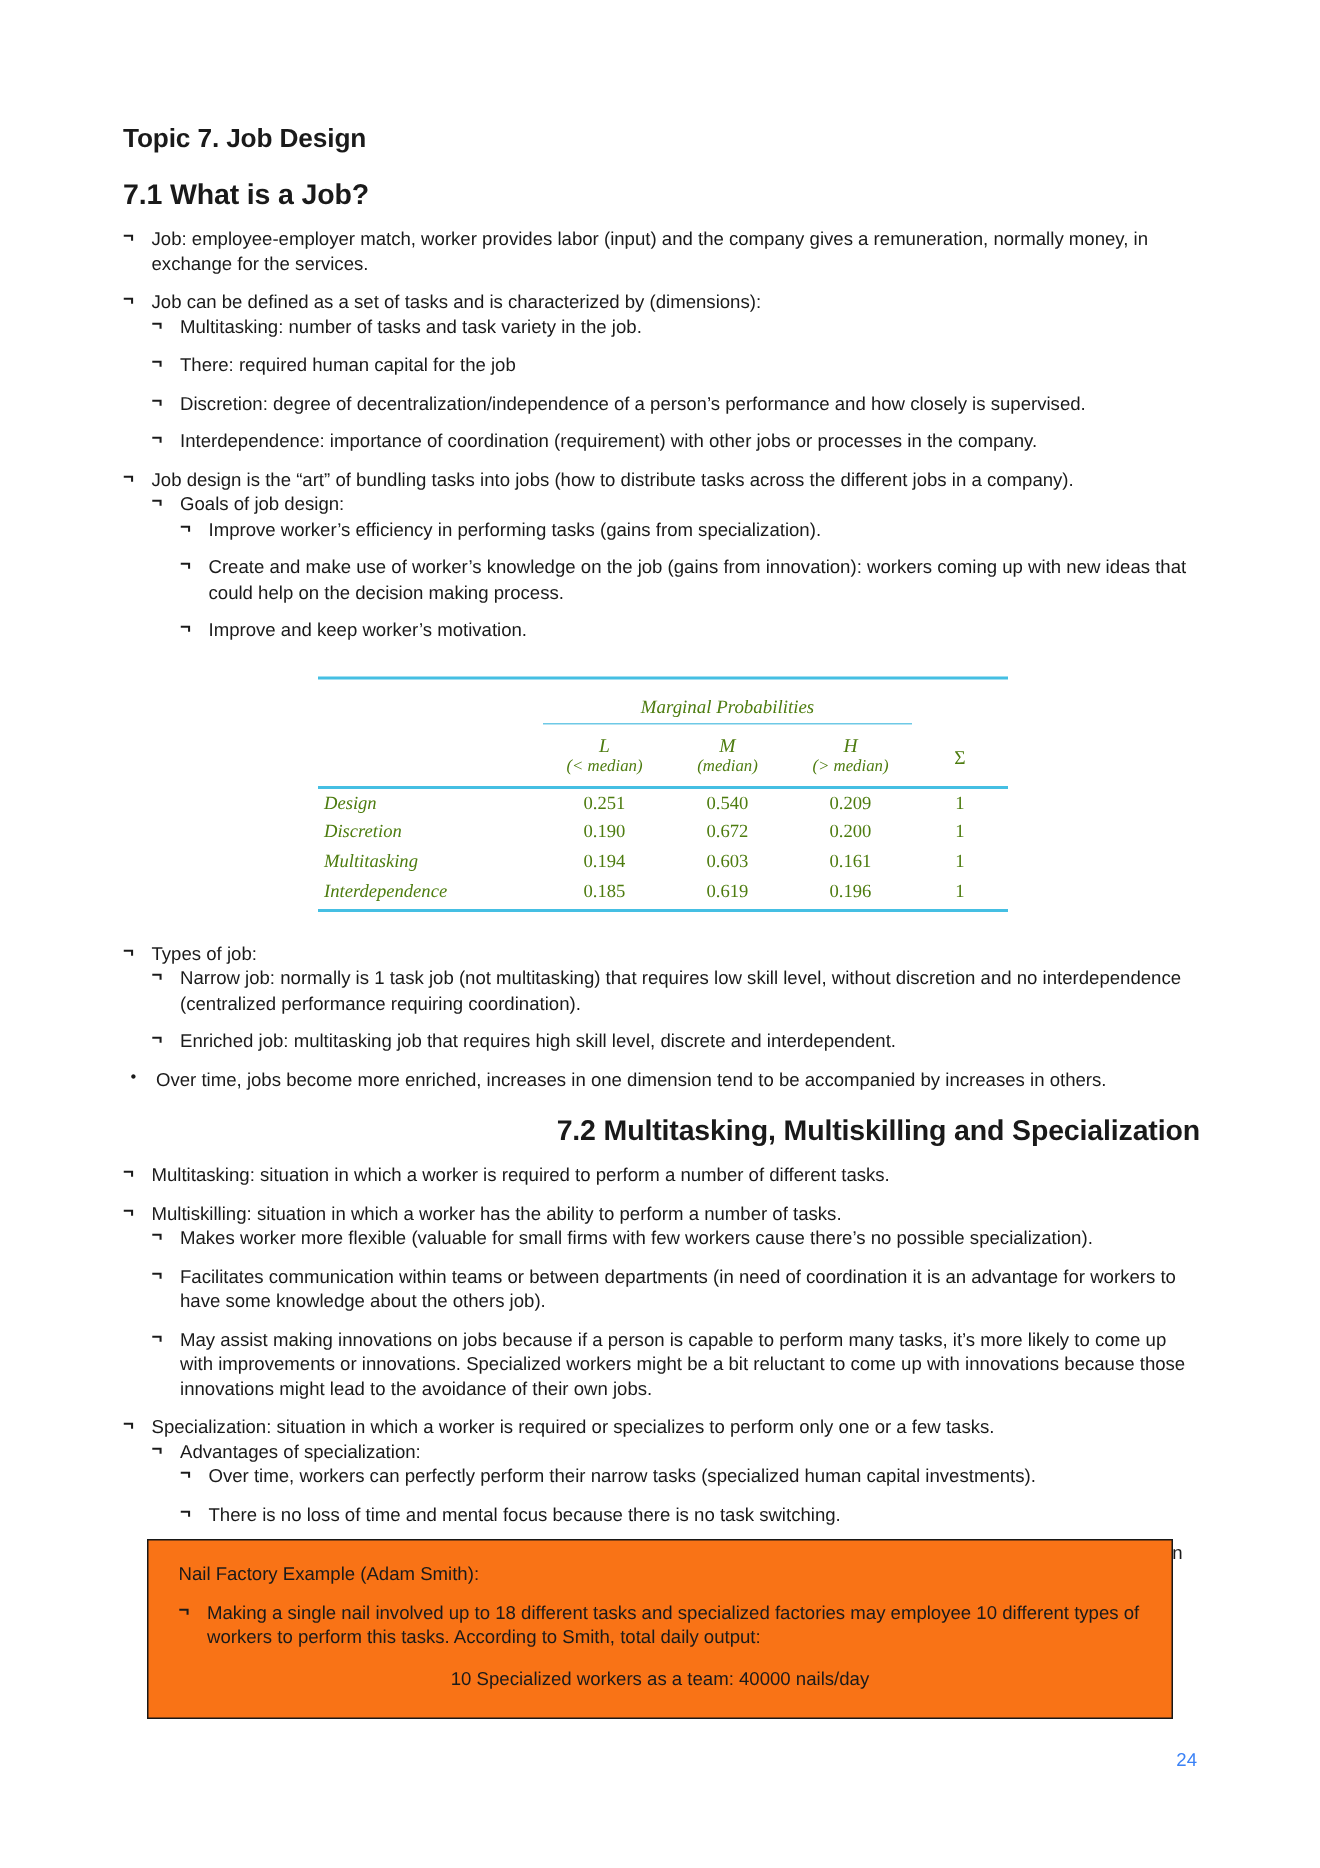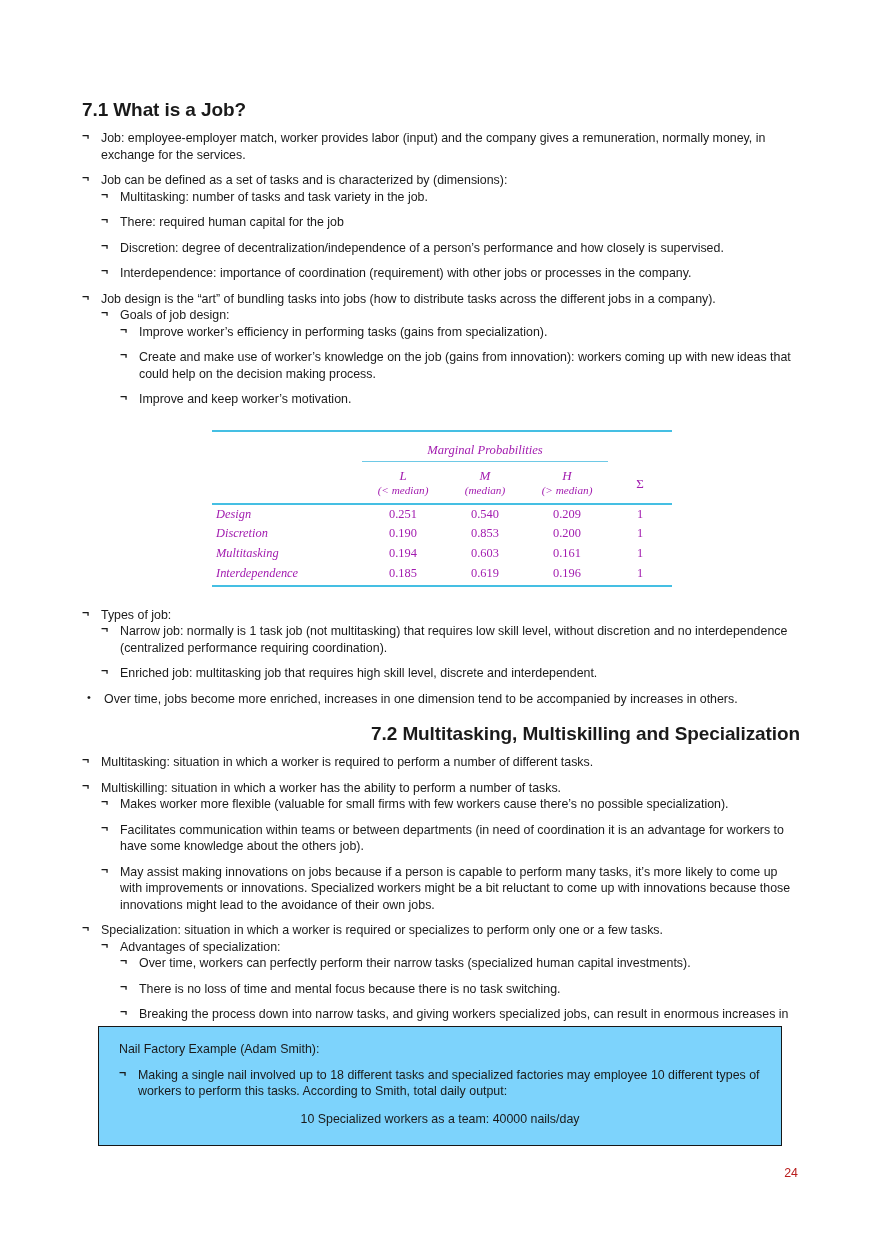--- a/index.html
+++ b/index.html
@@ -83,21 +83,21 @@
   
   .table-wrap {
     margin: 22px 0 20px 0;
     padding-left: 130px;
   }
   table.prob {
     border-collapse: collapse;
     width: 460px;
     font-family: "Liberation Serif", serif;
     font-size: 12.3px;
-    color: #a21caf;
+    color: #4d7c0f;
   }
   table.prob td, table.prob th {
     padding: 0;
     font-weight: normal;
   }
   .rule-top td {
     border-top: 2.4px solid #45bfe3;
     height: 2px;
     padding: 0;
   }
@@ -156,48 +156,49 @@
 
   
   .callout {
     position: absolute;
     left: 98px;
     top: 1026px;
     width: 684px;
     box-sizing: border-box;
     border: 1.6px solid #171717;
     padding: 14px 20px 18px 20px;
-    background: #7dd3fc;
+    background: #f97316;
   }
   .callout-title {
     font-size: 12.4px;
     line-height: 1.33;
     margin: 0 0 9px 0;
   }
   .callout ul.lvl > li.item { padding-left: 19px; }
   .center-line {
     text-align: center;
     font-size: 12.4px;
     line-height: 1.33;
     margin-top: 11px;
   }
 
   .page-number {
     position: absolute;
     right: 82px;
     top: 1166px;
     font-size: 12.4px;
-    color: #b91c1c;
+    color: #3b82f6;
   }
 </style>
 </head>
 <body>
 
 <div class="page">
 
+  <h1 class="doc-title">Topic 7. Job Design</h1>
 
   <h2 class="section-title">7.1 What is a Job?</h2>
 
   <ul class="lvl d1">
 
     <li class="item">
       <span class="mark">¬</span>
       <span class="txt"><b>Job:</b><span> employee-employer match, worker provides labor (input) and the company gives a remuneration, normally money, in exchange for the services.</span></span>
     </li>
 
@@ -291,21 +292,21 @@
       <tr>
         <td class="rowlabel">Design</td>
         <td class="val">0.251</td>
         <td class="val">0.540</td>
         <td class="val">0.209</td>
         <td class="val">1</td>
       </tr>
       <tr>
         <td class="rowlabel">Discretion</td>
         <td class="val">0.190</td>
-        <td class="val">0.853</td>
+        <td class="val">0.672</td>
         <td class="val">0.200</td>
         <td class="val">1</td>
       </tr>
       <tr>
         <td class="rowlabel">Multitasking</td>
         <td class="val">0.194</td>
         <td class="val">0.603</td>
         <td class="val">0.161</td>
         <td class="val">1</td>
       </tr>

